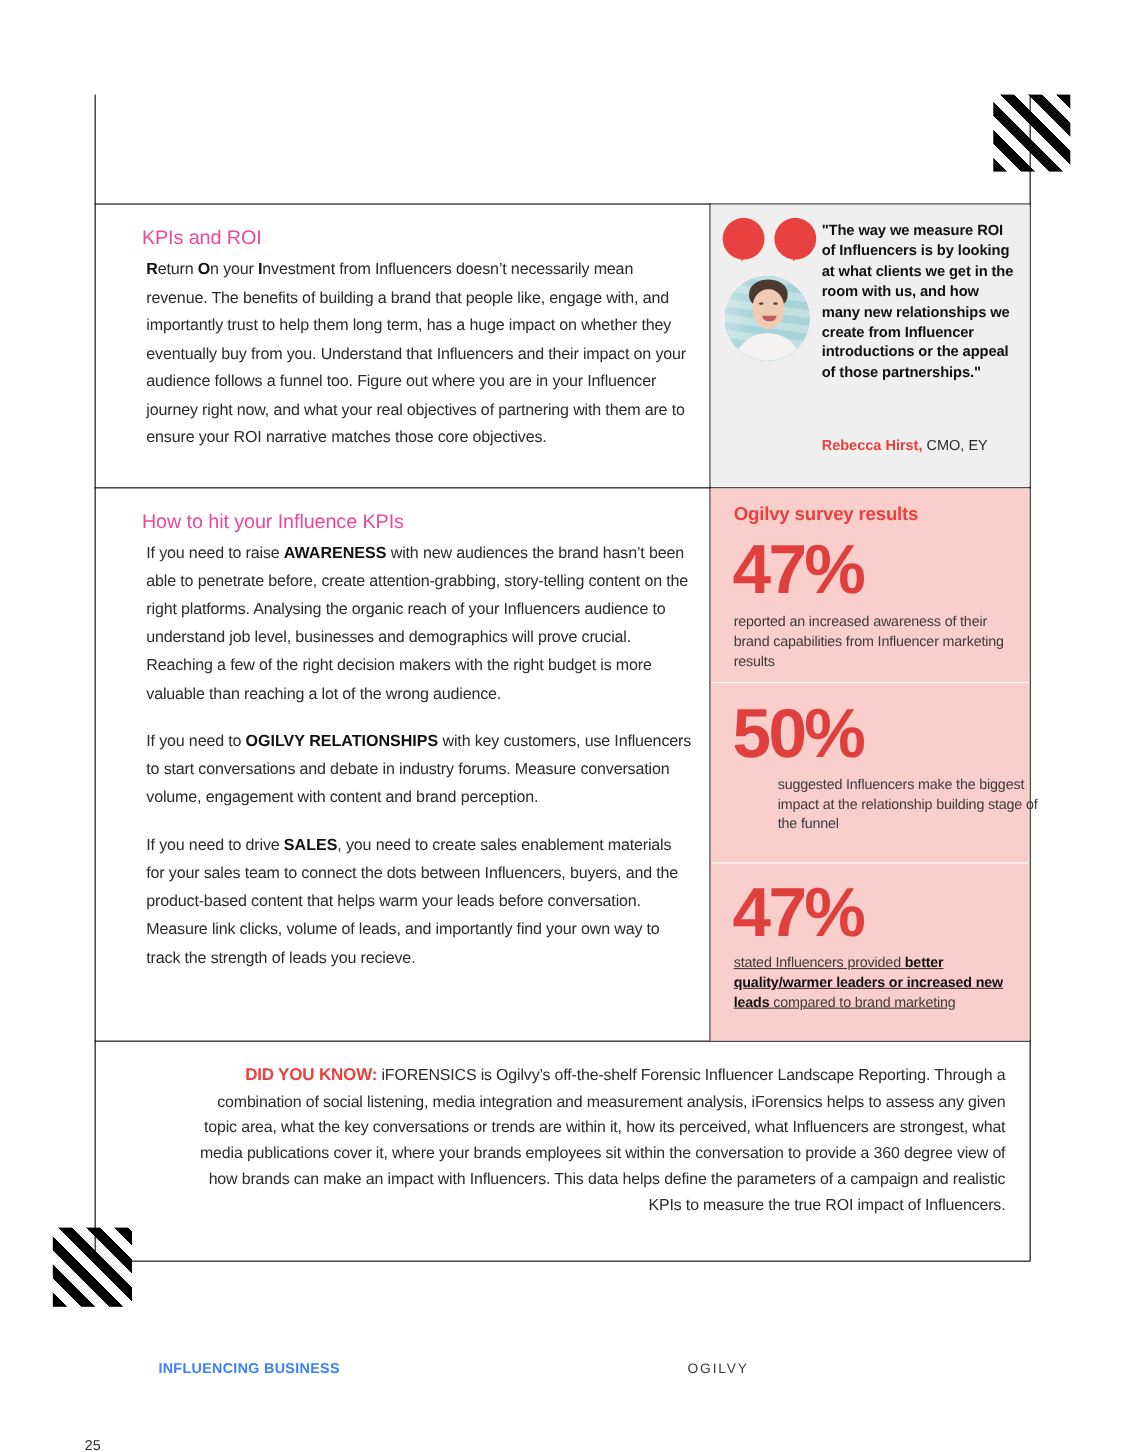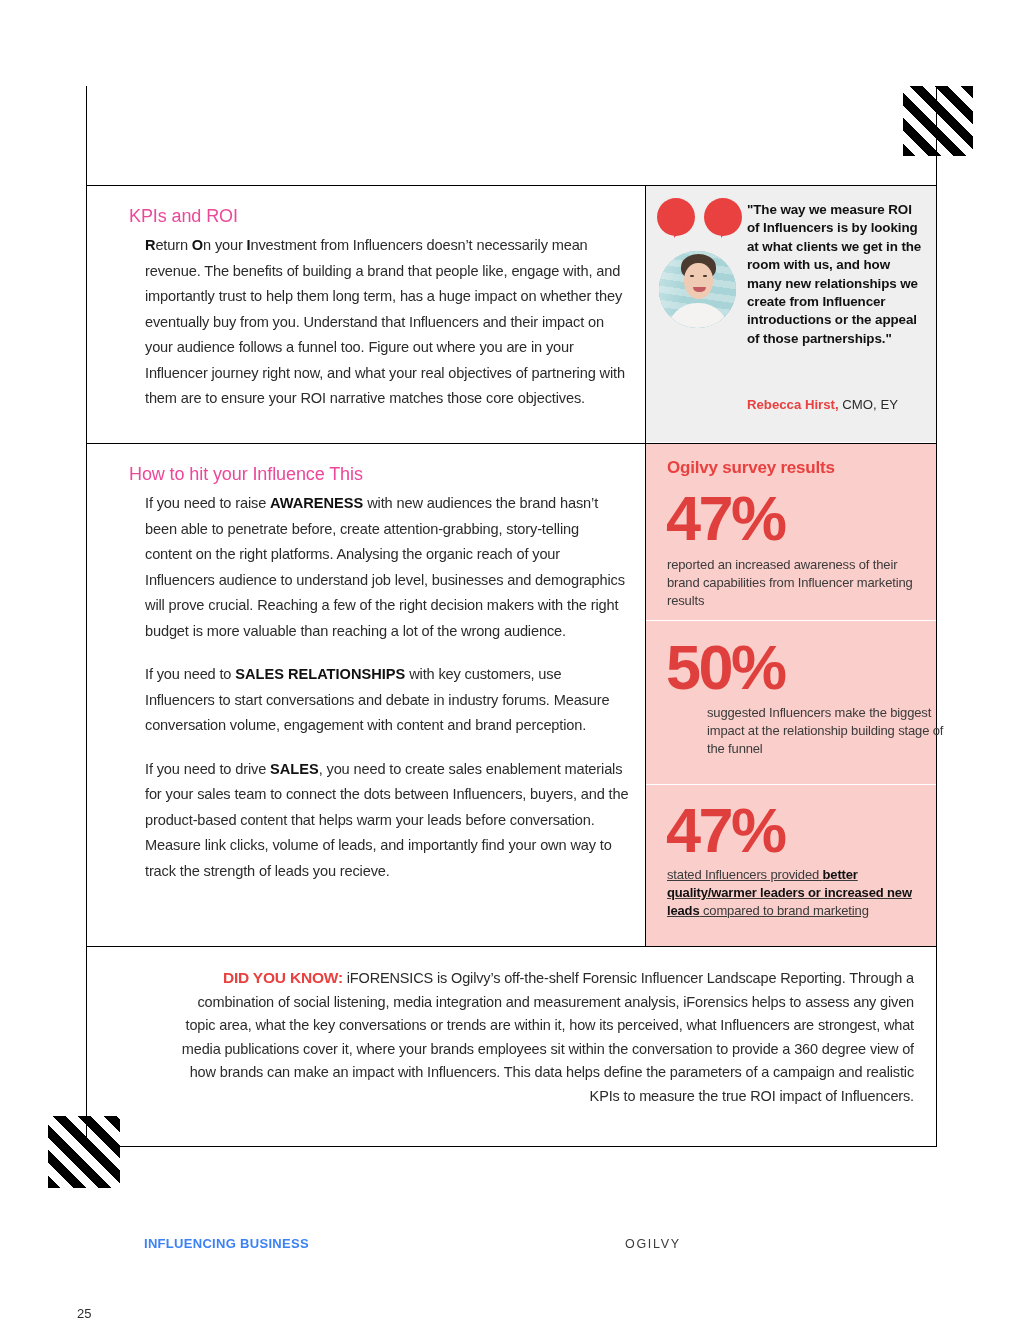--- a/index.html
+++ b/index.html
@@ -70,21 +70,21 @@
   #influence-section { top: 464px; }
 
   h2.section-title {
     margin: 0 0 6px 0;
     font-size: 18px;
     font-weight: normal;
     color: #ec4899;
     letter-spacing: -0.1px;
   }
   p.body-copy {
-    margin: 0 0 18px 16px;
+    margin: 0 0 18px 4px;
     font-size: 14.6px;
     line-height: 25.5px;
     color: #2b2b2b;
     letter-spacing: -0.15px;
   }
   p.body-copy:last-child { margin-bottom: 0; }
   .lead-cap { font-weight: bold; color: #111111; }
   .emph { font-weight: bold; color: #111111; letter-spacing: 0; }
 
   
@@ -320,25 +320,25 @@
 <div id="rule-mid-bottom" class="rule h-rule"></div>
 <div id="rule-bottom" class="rule h-rule"></div>
 <div id="rule-col-div" class="rule v-rule"></div>
 
 <section id="kpi-section" class="text-col">
   <h2 class="section-title">KPIs and ROI</h2>
   <p class="body-copy"><span class="lead-cap">R</span><span>eturn </span><span class="lead-cap">O</span><span>n your </span><span class="lead-cap">I</span><span>nvestment from Influencers doesn’t necessarily mean revenue. The benefits of building a brand that people like, engage with, and importantly trust to help them long term, has a huge impact on whether they eventually buy from you. Understand that Influencers and their impact on your audience follows a funnel too. Figure out where you are in your Influencer journey right now, and what your real objectives of partnering with them are to ensure your ROI narrative matches those core objectives.</span></p>
 </section>
 
 <section id="influence-section" class="text-col">
-  <h2 class="section-title">How to hit your Influence This</h2>
+  <h2 class="section-title">How to hit your Influence KPIs</h2>
 
   <p class="body-copy"><span>If you need to raise </span><span class="emph">AWARENESS</span><span> with new audiences the brand hasn’t been able to penetrate before, create attention-grabbing, story-telling content on the right platforms. Analysing the organic reach of your Influencers audience to understand job level, businesses and demographics will prove crucial. Reaching a few of the right decision makers with the right budget is more valuable than reaching a lot of the wrong audience.</span></p>
 
-  <p class="body-copy"><span>If you need to </span><span class="emph">SALES RELATIONSHIPS</span><span> with key customers, use Influencers to start conversations and debate in industry forums. Measure conversation volume, engagement with content and brand perception.</span></p>
+  <p class="body-copy"><span>If you need to </span><span class="emph">OGILVY RELATIONSHIPS</span><span> with key customers, use Influencers to start conversations and debate in industry forums. Measure conversation volume, engagement with content and brand perception.</span></p>
 
   <p class="body-copy"><span>If you need to drive </span><span class="emph">SALES</span><span>, you need to create sales enablement materials for your sales team to connect the dots between Influencers, buyers, and the product-based content that helps warm your leads before conversation. Measure link clicks, volume of leads, and importantly find your own way to track the strength of leads you recieve.</span></p>
 </section>
 
 <aside id="quote-panel">
   <div id="quote-marks">
     <span id="qmark-1" class="qmark">
       <span class="bowl"></span>
       <span class="tail"></span>
     </span>

